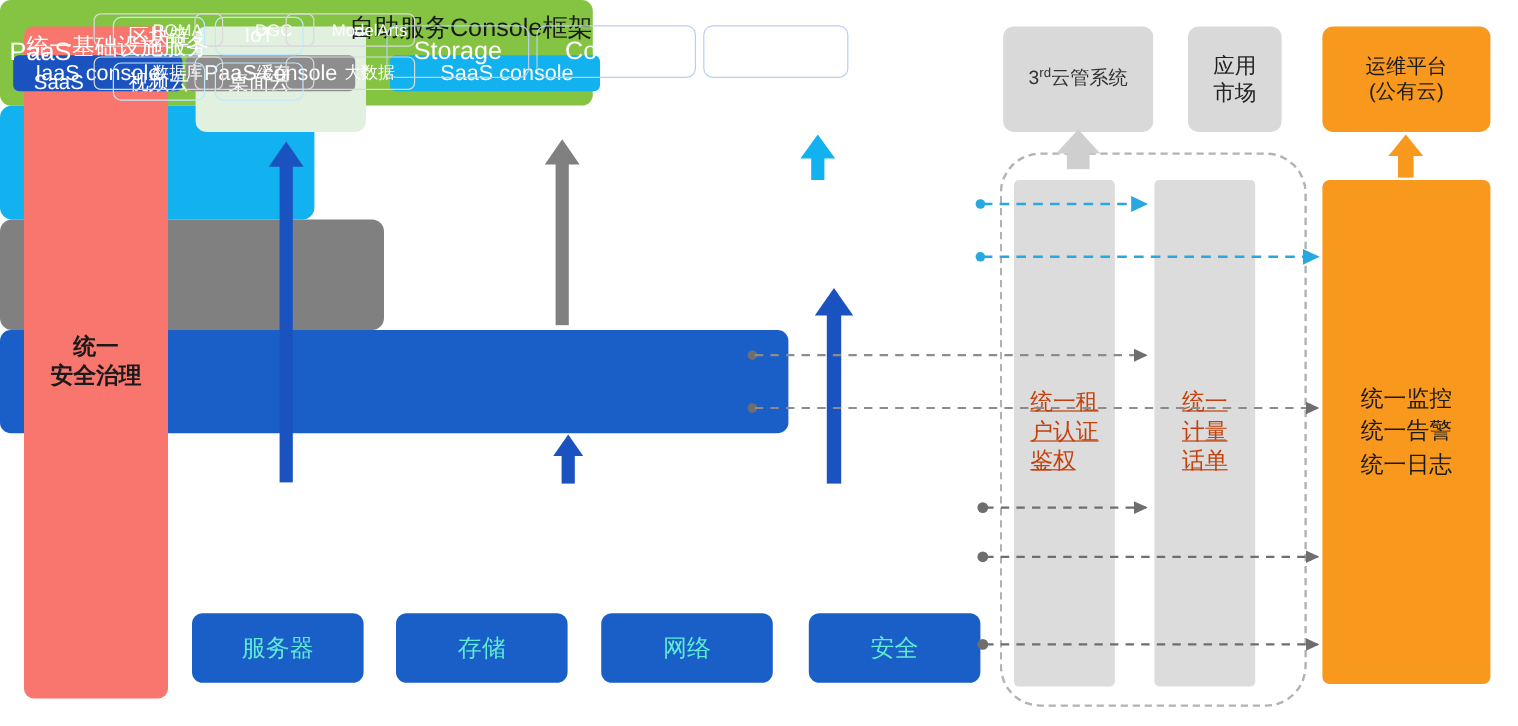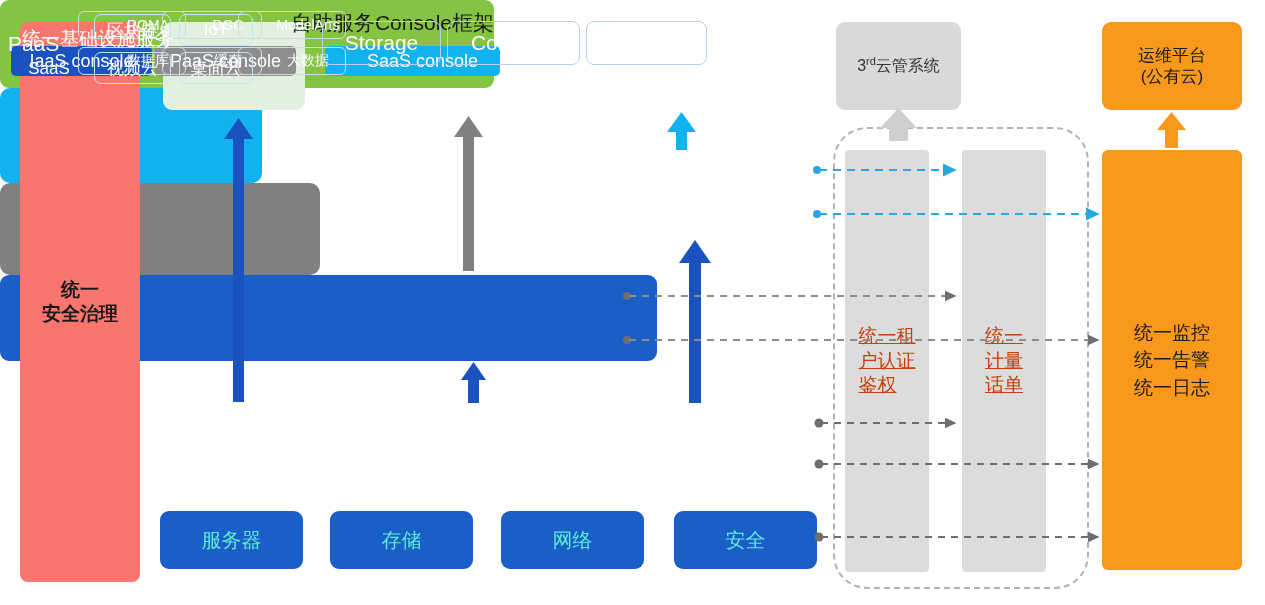--- a/index.html
+++ b/index.html
@@ -121,20 +121,26 @@
     <div id="console-title">自助服务Console框架</div>
     <div id="chip-iaas" class="console-chip">IaaS console</div>
     <div id="chip-paas" class="console-chip">PaaS console</div>
     <div id="chip-saas" class="console-chip">SaaS console</div>
   </div>
 
   <div id="third-cloud" class="box">
     <span><span>3</span><sup style="font-size:11px">rd</sup><span>云管系统</span></span>
   </div>
 
+  <div id="app-market" class="box">
+    <div>
+      <div>应用</div>
+      <div>市场</div>
+    </div>
+  </div>
 
   <div id="ops-top" class="box">
     <div>
       <div>运维平台</div>
       <div>(公有云)</div>
     </div>
   </div>
 
   <div id="saas">
     <div id="saas-label">SaaS</div>

